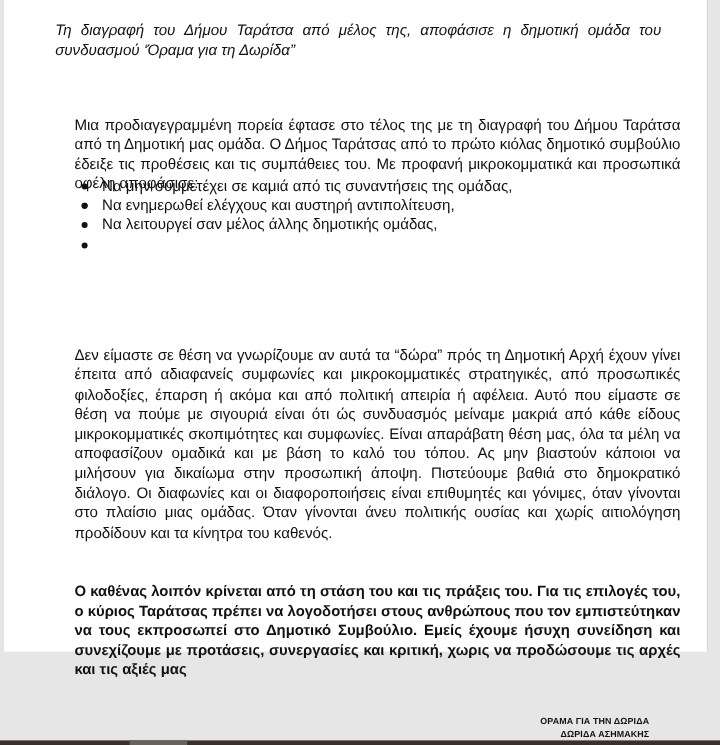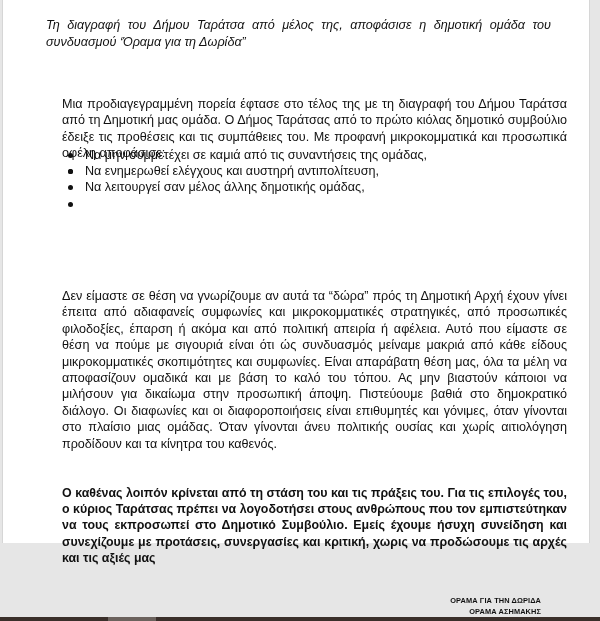--- a/index.html
+++ b/index.html
@@ -131,19 +131,19 @@
       <li><span class="dot"></span></li>
     </ul>
 
     <p class="para p2">Δεν είμαστε σε θέση να γνωρίζουμε αν αυτά τα “δώρα” πρός τη Δημοτική Αρχή έχουν γίνει έπειτα από αδιαφανείς συμφωνίες και μικροκομματικές στρατηγικές, από προσωπικές φιλοδοξίες, έπαρση ή ακόμα και από πολιτική απειρία ή αφέλεια. Αυτό που είμαστε σε θέση να πούμε με σιγουριά είναι ότι ώς συνδυασμός μείναμε μακριά από κάθε είδους μικροκομματικές σκοπιμότητες και συμφωνίες. Είναι απαράβατη θέση μας, όλα τα μέλη να αποφασίζουν ομαδικά και με βάση το καλό του τόπου. Ας μην βιαστούν κάποιοι να μιλήσουν για δικαίωμα στην προσωπική άποψη. Πιστεύουμε βαθιά στο δημοκρατικό διάλογο. Οι διαφωνίες και οι διαφοροποιήσεις είναι επιθυμητές και γόνιμες, όταν γίνονται στο πλαίσιο μιας ομάδας. Όταν γίνονται άνευ πολιτικής ουσίας και χωρίς αιτιολόγηση προδίδουν και τα κίνητρα του καθενός.</p>
 
     <p class="para p3">Ο καθένας λοιπόν κρίνεται από τη στάση του και τις πράξεις του. Για τις επιλογές του, ο κύριος Ταράτσας πρέπει να λογοδοτήσει στους ανθρώπους που τον εμπιστεύτηκαν να τους εκπροσωπεί στο Δημοτικό Συμβούλιο. Εμείς έχουμε ήσυχη συνείδηση και συνεχίζουμε με προτάσεις, συνεργασίες και κριτική,  χωρις να προδώσουμε τις αρχές και τις αξιές μας</p>
   </div>
 
   <div class="signature">
     <div>ΟΡΑΜΑ ΓΙΑ ΤΗΝ ΔΩΡΙΔΑ</div>
-    <div>ΟΡΑΜΑ ΑΣΗΜΑΚΗΣ</div>
+    <div>ΔΩΡΙΔΑ ΑΣΗΜΑΚΗΣ</div>
   </div>
 </div>
 
 <div class="bottom-bar">
   <div class="thumb"></div>
 </div>
 
 </body></html>

